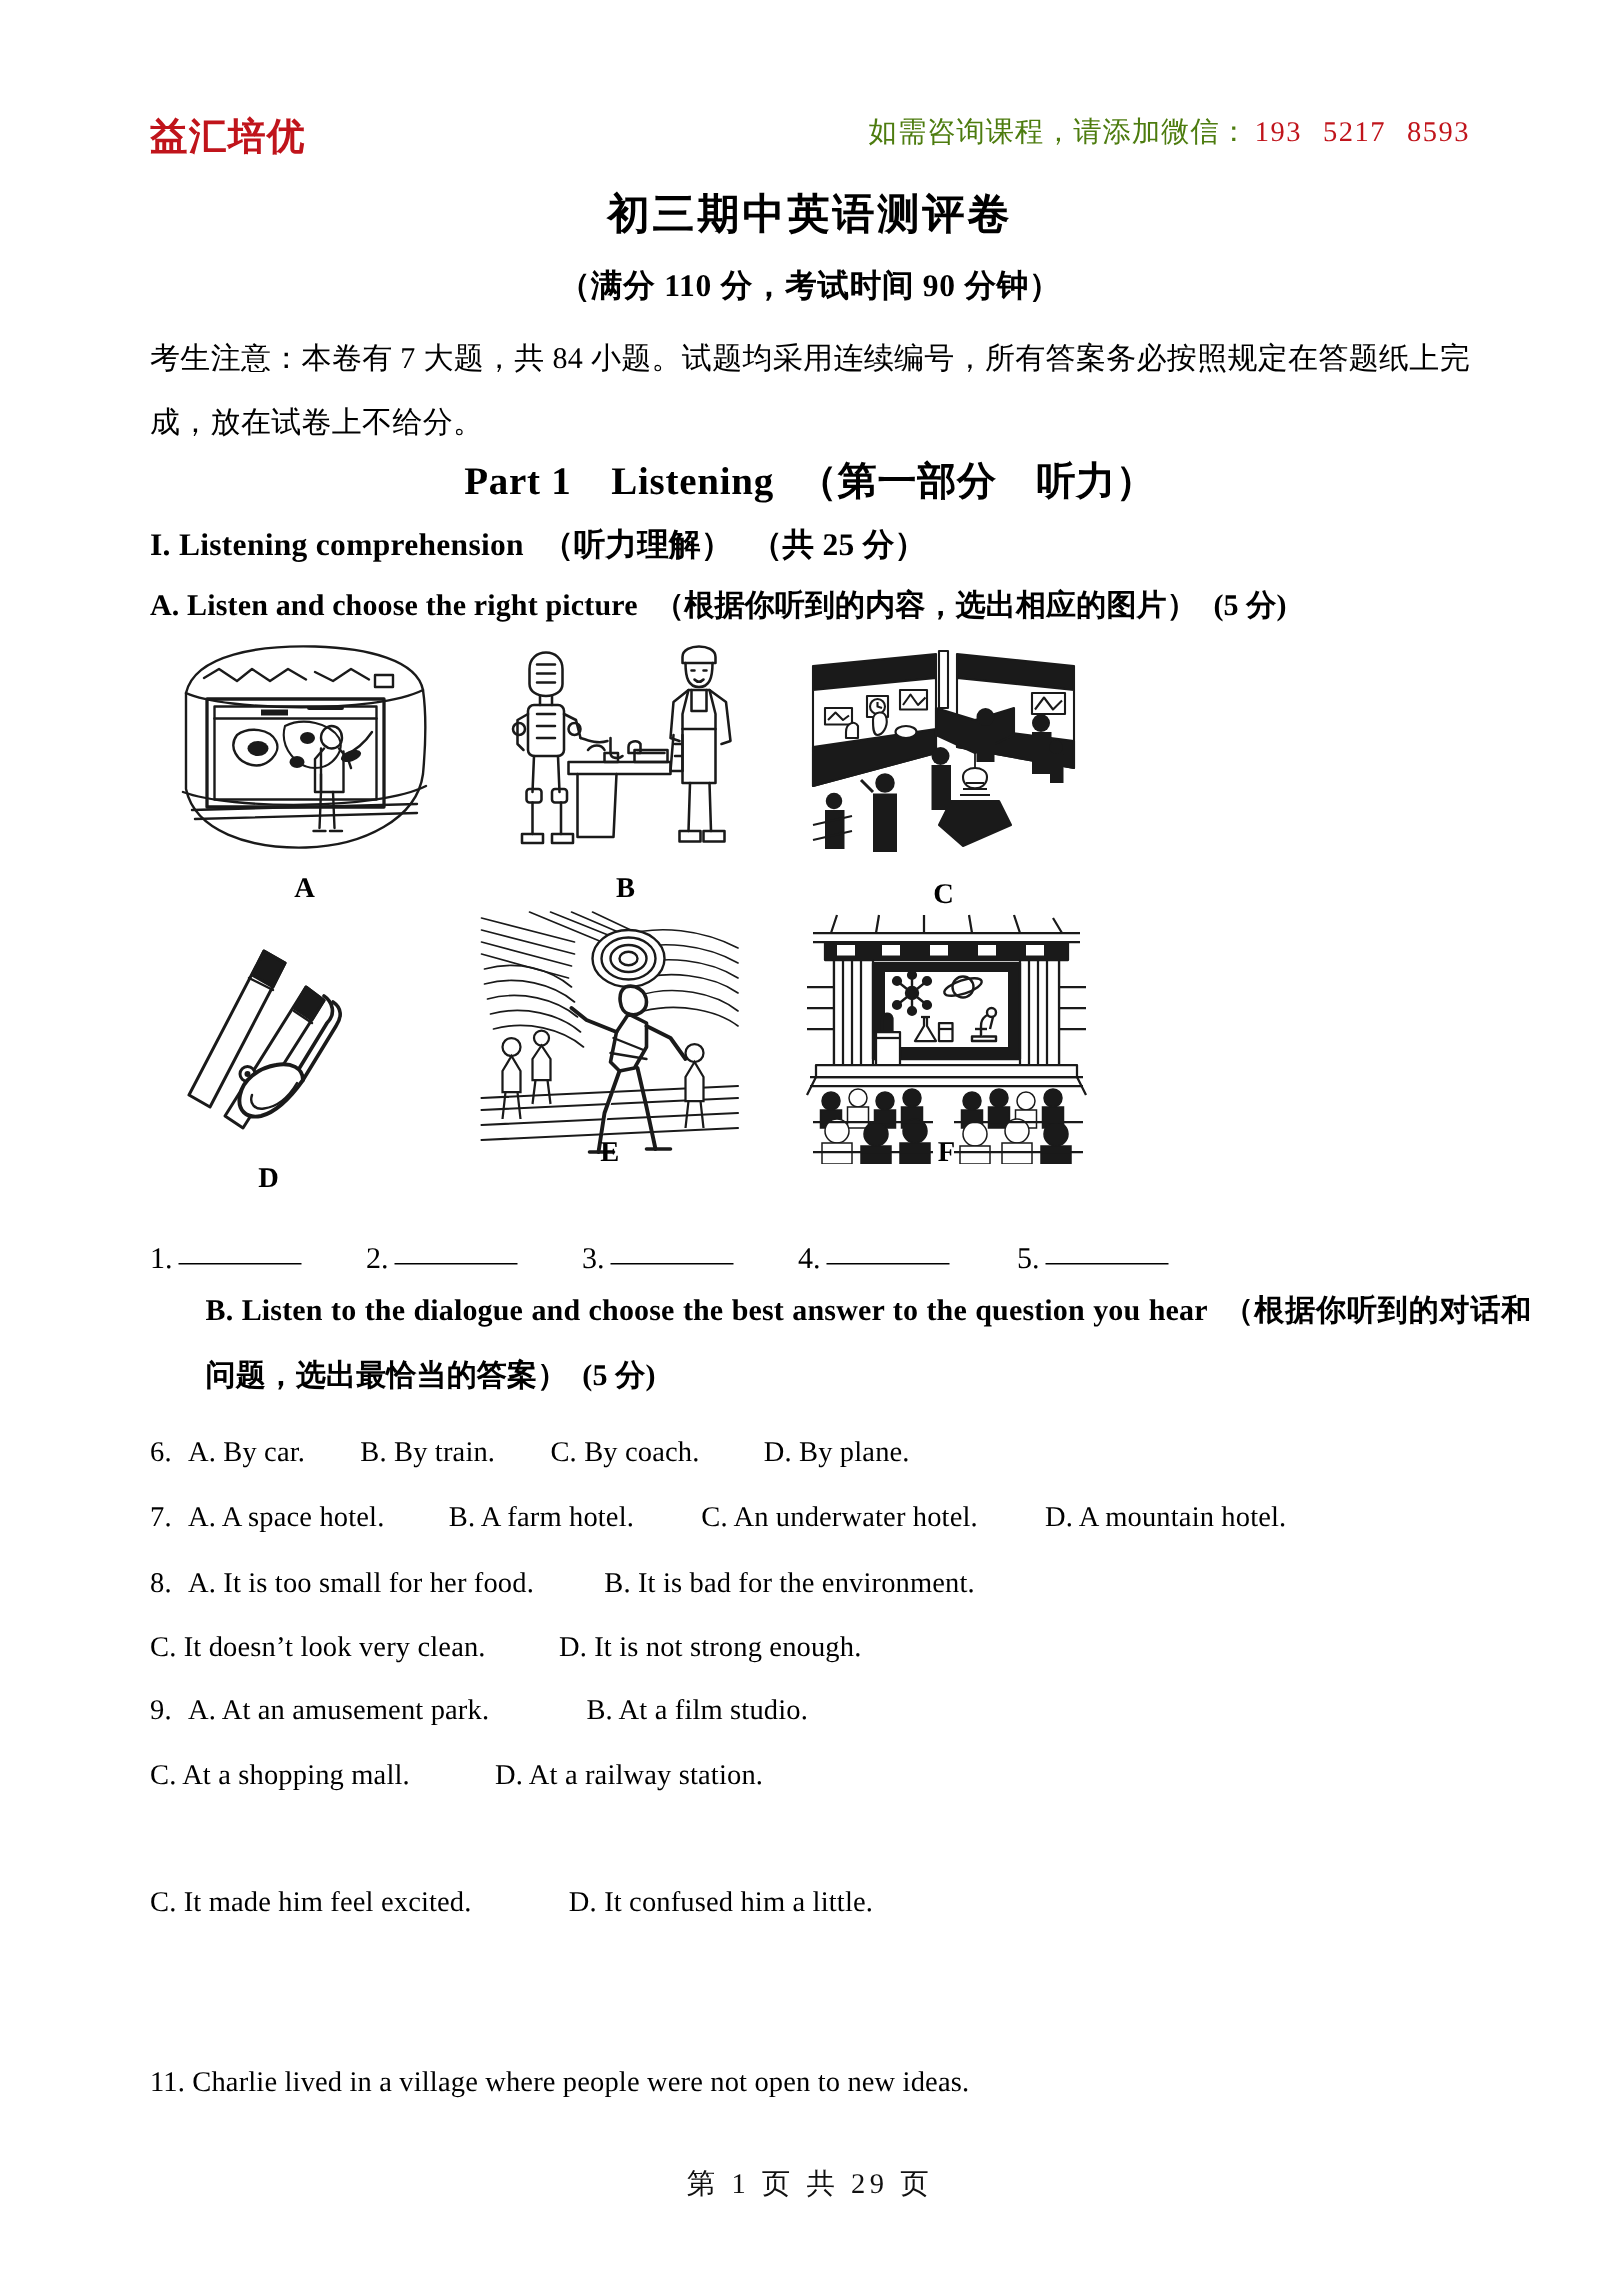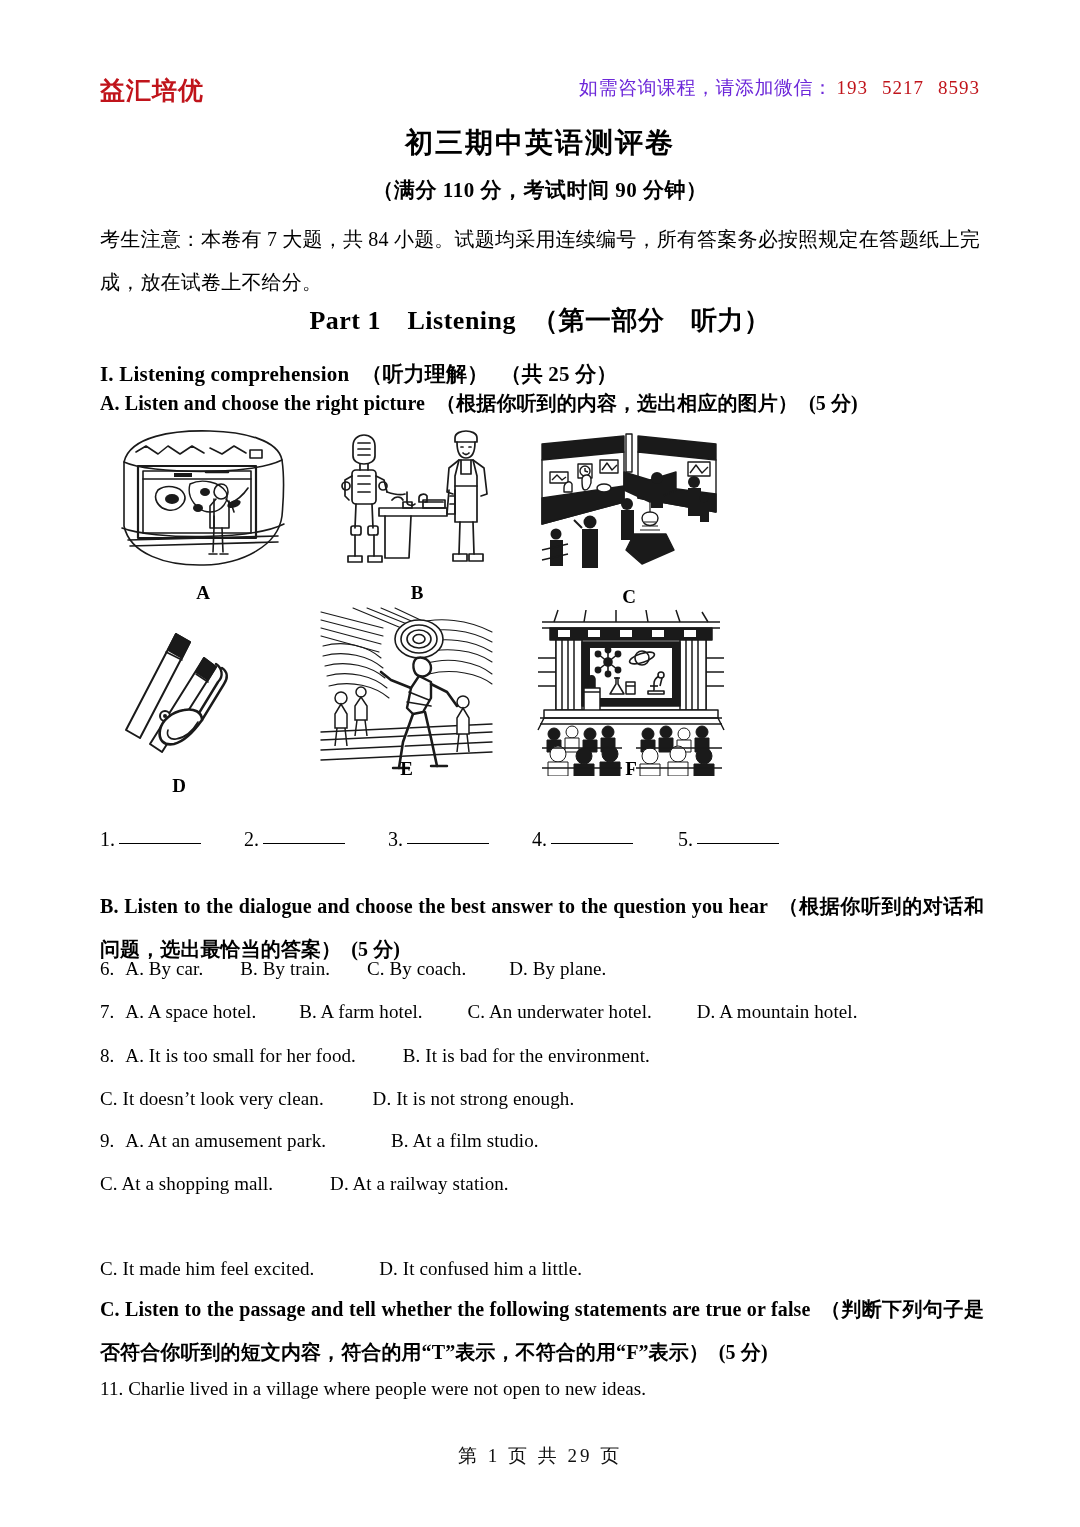--- a/index.html
+++ b/index.html
@@ -40,21 +40,21 @@
     letter-spacing: 1px;
   }
   .wechat-line {
     position: absolute;
     right: 0;
     top: 1px;
     font-size: 19px;
     font-family: "Liberation Serif", serif;
     white-space: nowrap;
   }
-  .wechat-label { color: #6d28d9; letter-spacing: 0.5px; }
+  .wechat-label { color: #4d7c0f; letter-spacing: 0.5px; }
   .wechat-number { color: #c0141b; letter-spacing: 1px; }
   .wechat-number span { margin-left: 14px; }
   .wechat-number span:first-child { margin-left: 4px; }
 
   
   .doc-title {
     position: absolute;
     top: 124px;
     left: 0;
     width: 1080px;
@@ -95,21 +95,21 @@
     width: 1080px;
     text-align: center;
     font-size: 26px;
     font-weight: 700;
     letter-spacing: 0.5px;
   }
   .part-heading .gap { display: inline-block; width: 16px; }
 
   .sec-roman {
     position: absolute;
-    top: 360px;
+    top: 349px;
     left: 100px;
     font-size: 21px;
     font-weight: 700;
     letter-spacing: 0.2px;
   }
   .sec-roman .gap { display: inline-block; width: 12px; }
 
   .sec-a {
     position: absolute;
     top: 390px;
@@ -608,21 +608,21 @@
   </div>
 
   <div class="blank-row">
     <span class="blank-item" style="left:0px;"><span class="num">1.</span><span class="rule"></span></span>
     <span class="blank-item" style="left:144px;"><span class="num">2.</span><span class="rule"></span></span>
     <span class="blank-item" style="left:288px;"><span class="num">3.</span><span class="rule"></span></span>
     <span class="blank-item" style="left:432px;"><span class="num">4.</span><span class="rule"></span></span>
     <span class="blank-item" style="left:578px;"><span class="num">5.</span><span class="rule"></span></span>
   </div>
 
-  <div class="sec-head" style="top:885px;">
+  <div class="sec-head" style="top:853px;margin-left:37px;">
     <span>B. Listen to the dialogue and choose the best answer to the question you hear</span><span class="gap"></span><span>（根据你听到的对话和问题，选出最恰当的答案）</span><span class="gap"></span><span>(5 分)</span>
   </div>
 
   <div class="q-line" style="top:958px;">
     <span class="opt">6.</span>
     <span class="opt" style="margin-left:6px;">A. By car.</span>
     <span class="opt" style="margin-left:32px;">B. By train.</span>
     <span class="opt" style="margin-left:32px;">C. By coach.</span>
     <span class="opt" style="margin-left:38px;">D. By plane.</span>
   </div>
@@ -653,21 +653,18 @@
   <div class="q-line" style="top:1173px;">
     <span class="opt">C. At a shopping mall.</span>
     <span class="opt" style="margin-left:52px;">D. At a railway station.</span>
   </div>
 
   <div class="q-line" style="top:1258px;">
     <span class="opt">C. It made him feel excited.</span>
     <span class="opt" style="margin-left:60px;">D. It confused him a little.</span>
   </div>
 
-  <div class="sec-head" style="top:1288px;">
-    <span>C. Listen to the passage and tell whether the following statements are true or false</span><span class="gap"></span><span>（判断下列句子是否符合你听到的短文内容，符合的用“T”表示，不符合的用“F”表示）</span><span class="gap"></span><span>(5 分)</span>
-  </div>
 
   <div class="tf-line" style="top:1378px;">11. Charlie lived in a village where people were not open to new ideas.</div>
 
   <div class="footer">第 1 页 共 29 页</div>
 
 </div>
 
 </body></html>

